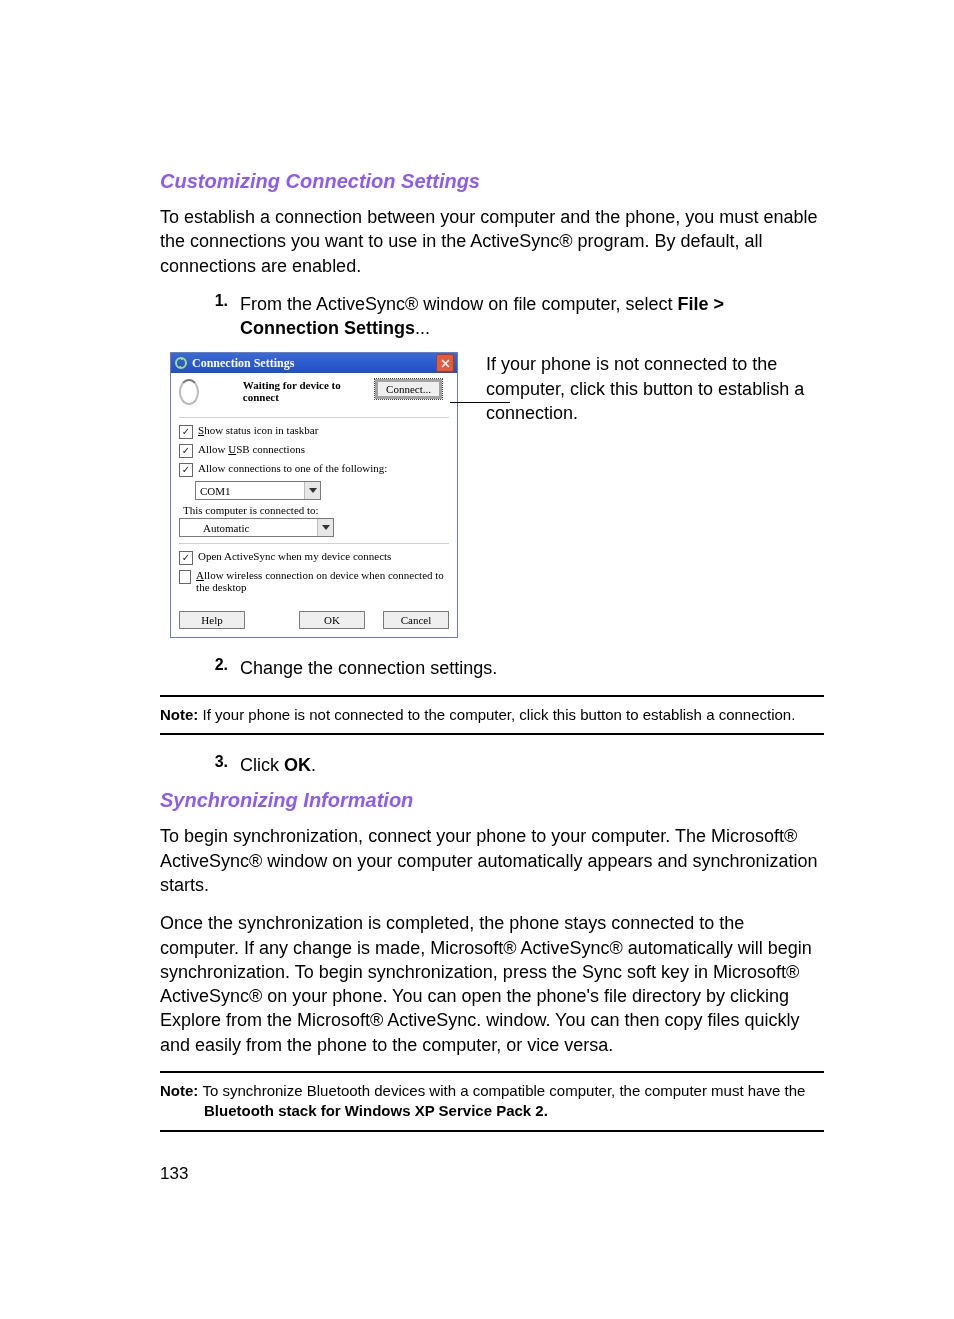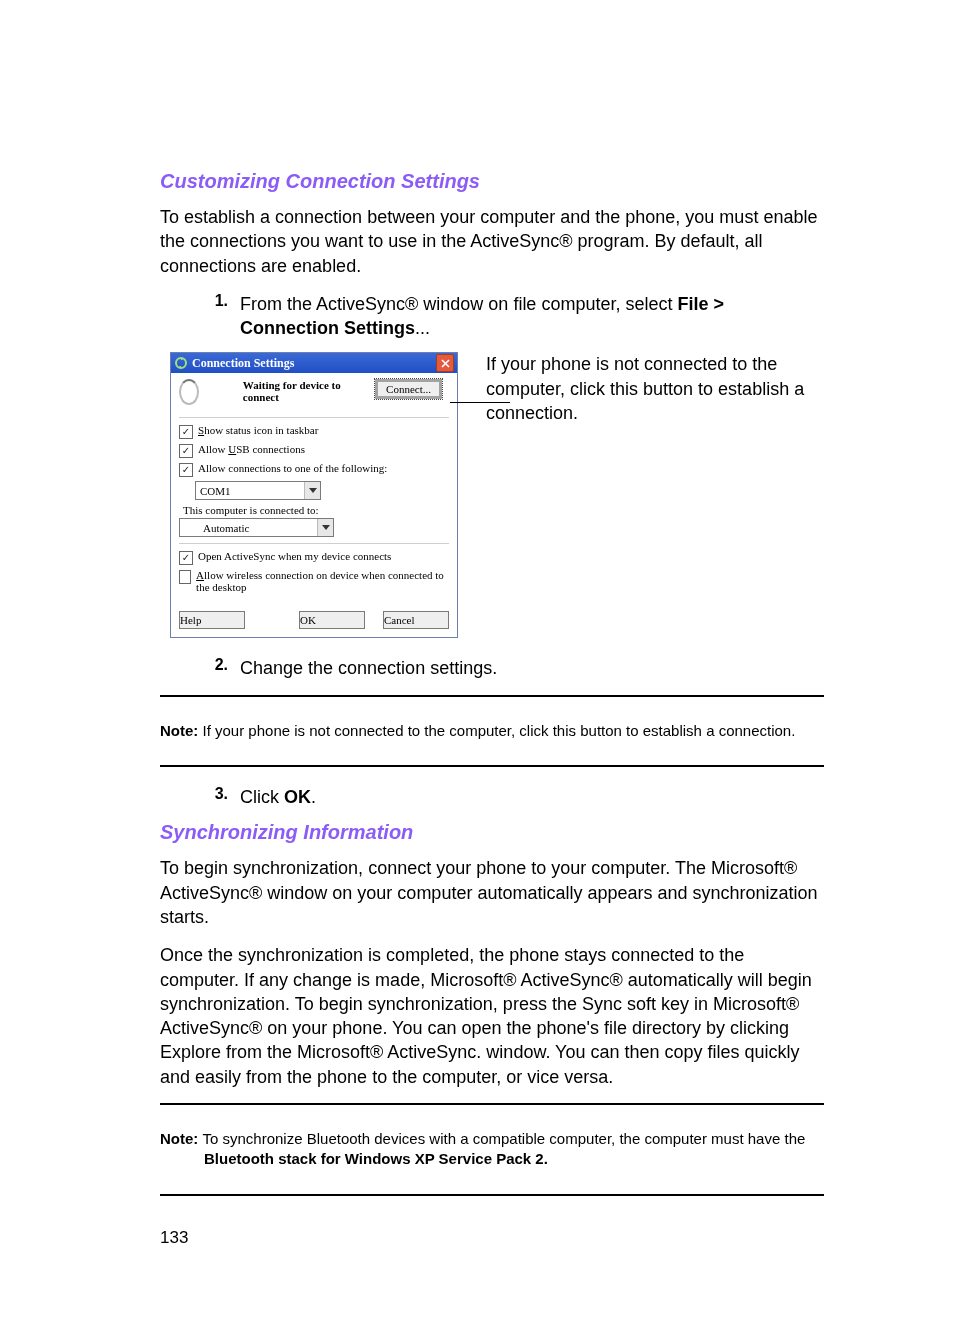--- a/index.html
+++ b/index.html
@@ -140,38 +140,38 @@
     display:flex;align-items:center;justify-content:center;
   }
   .combo .arrow::after{content:"";border-left:4px solid transparent;border-right:4px solid transparent;border-top:5px solid #333;}
   .d-lbl{font-size:11px;margin:4px 0 2px 4px;}
   .btn-row{display:flex;gap:18px;margin-top:18px;}
   .xp-btn{
     border:1px solid #7a7a7a;
     background:#efefef;
     font-size:11px;
     padding:2px 0;
-    width:64px; 
+    width:64px; text-align:center;
   }
   .btn-row .spacer{flex:1;}
   .leader-line {
     position: relative;
   }
   .leader-line::after{
     content:"";
     position:absolute;
     top: 50px;
     left: 280px;
     width: 60px;
     border-top:1px solid #000;
   }
   .note-block {
     border-top: 2px solid #000;
     border-bottom: 2px solid #000;
-    padding: 24px 0;
+    padding: 8px 0;
     margin: 14px 0 18px 0;
     font-size: 15px;
     line-height:1.35;
   }
   .note-block .lead { font-weight: bold; }
   .note-block.indent .txt2 {
     padding-left: 44px;
     font-weight: bold;
   }
   .page-no {

